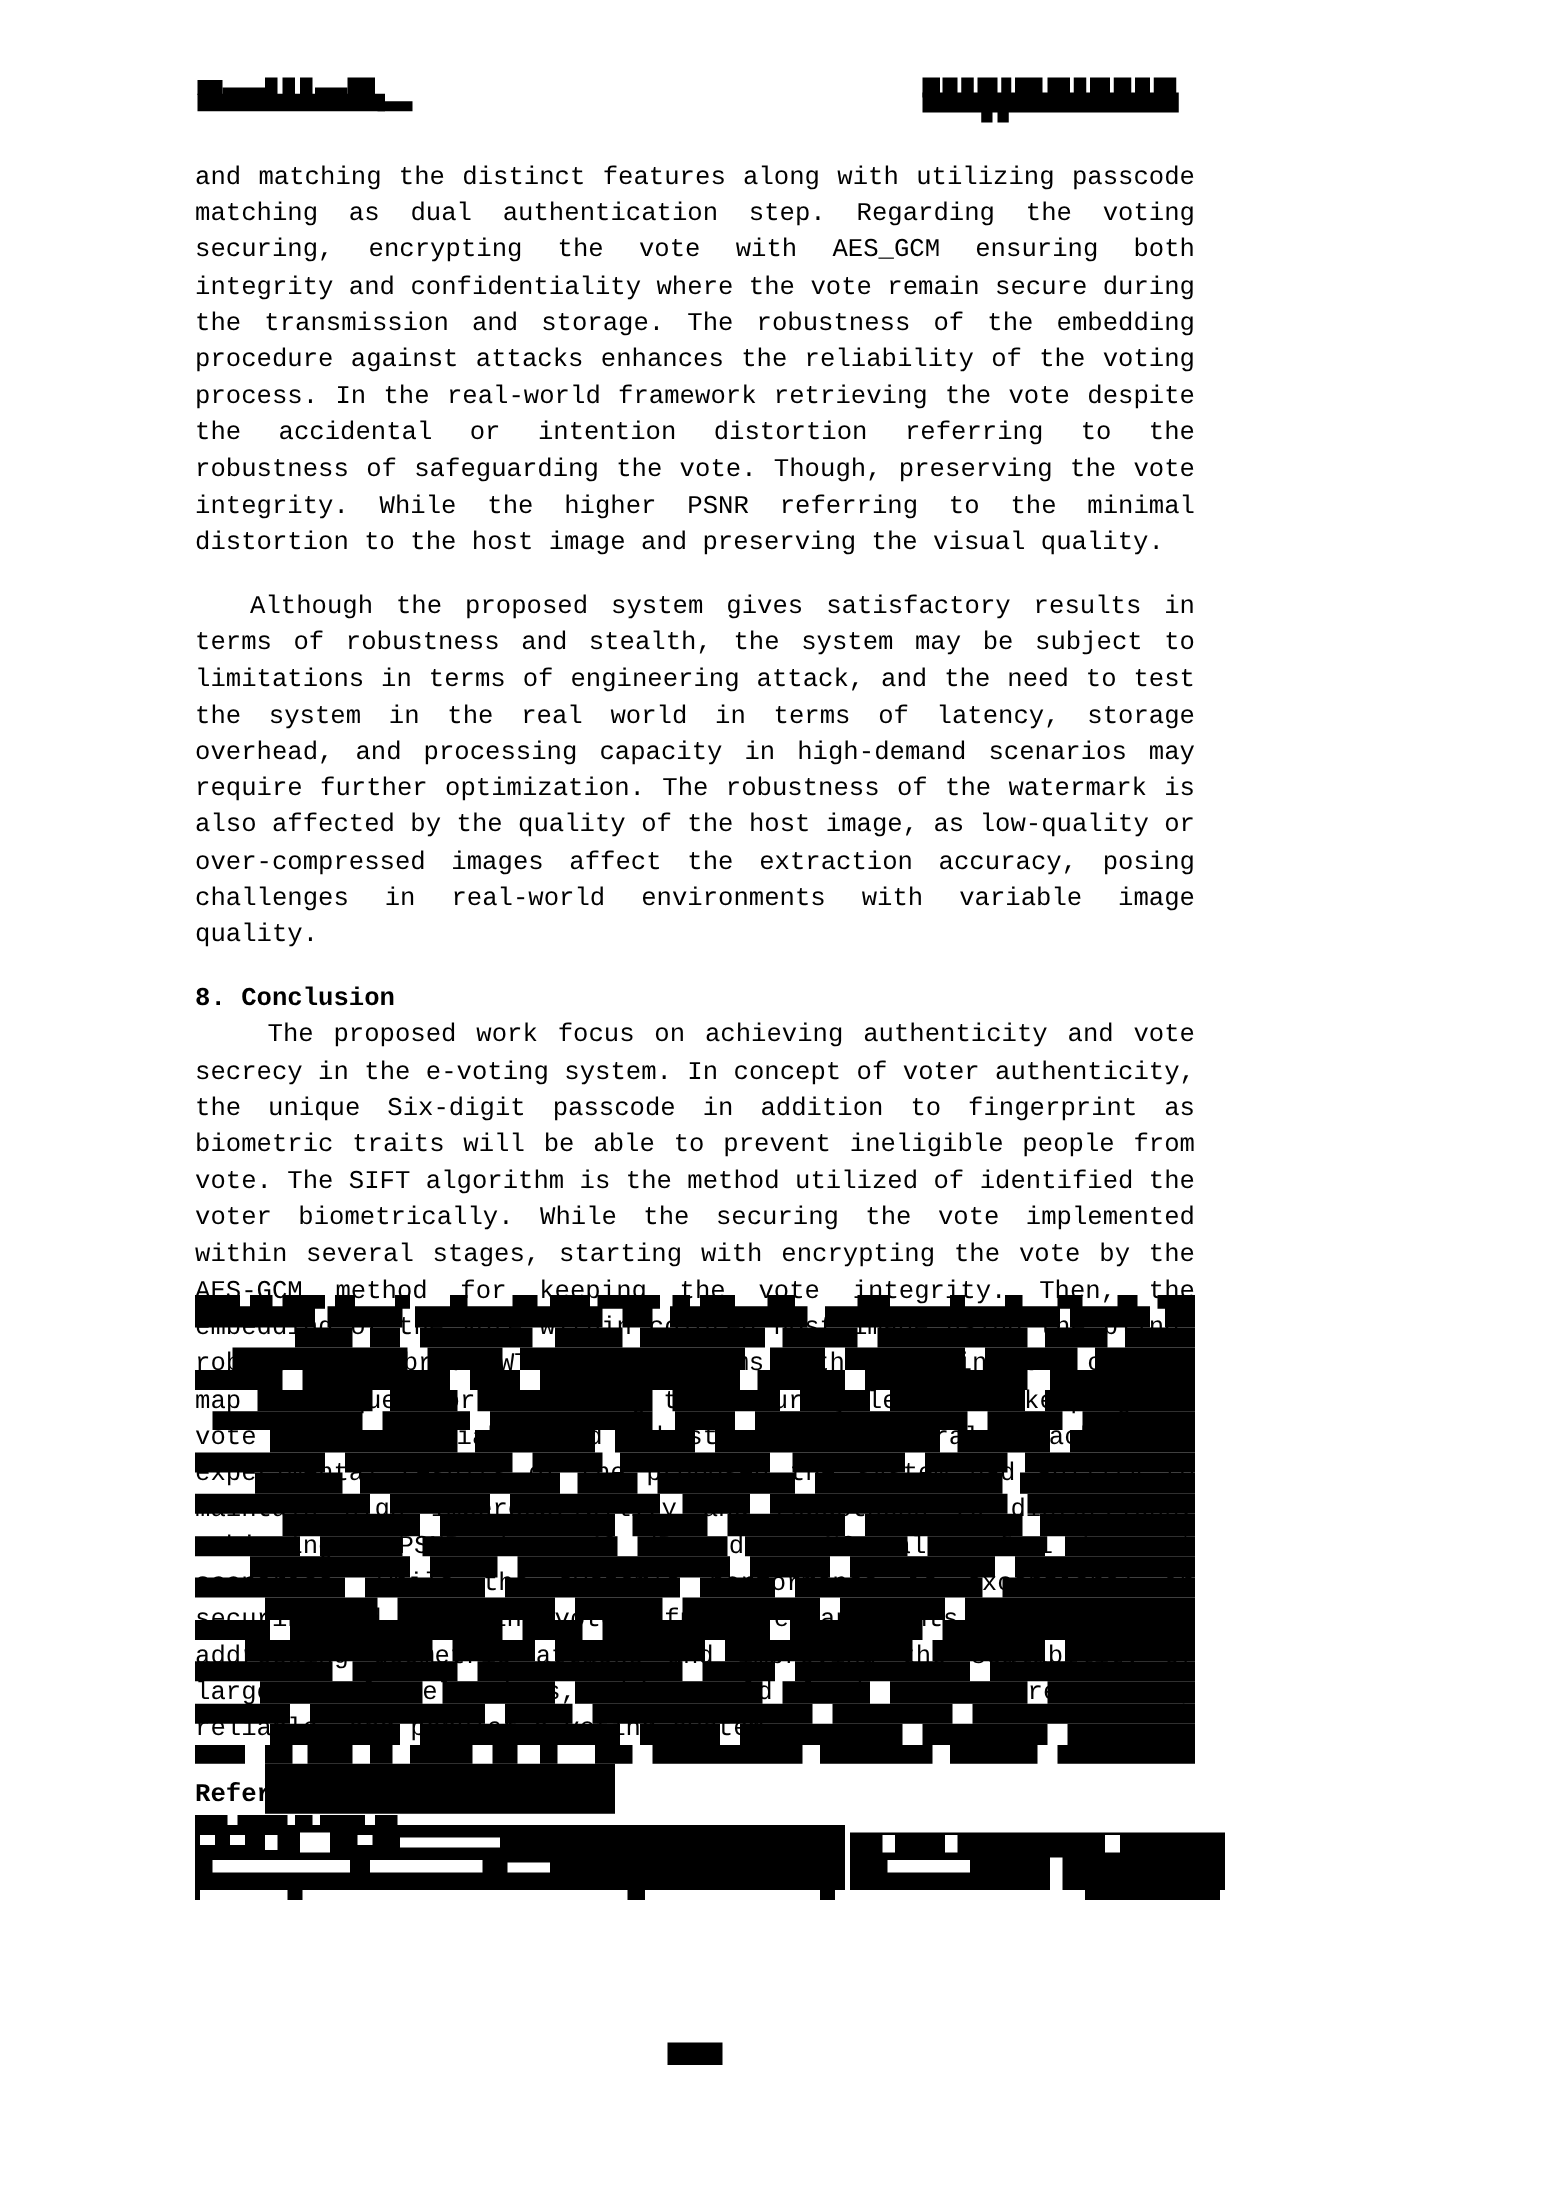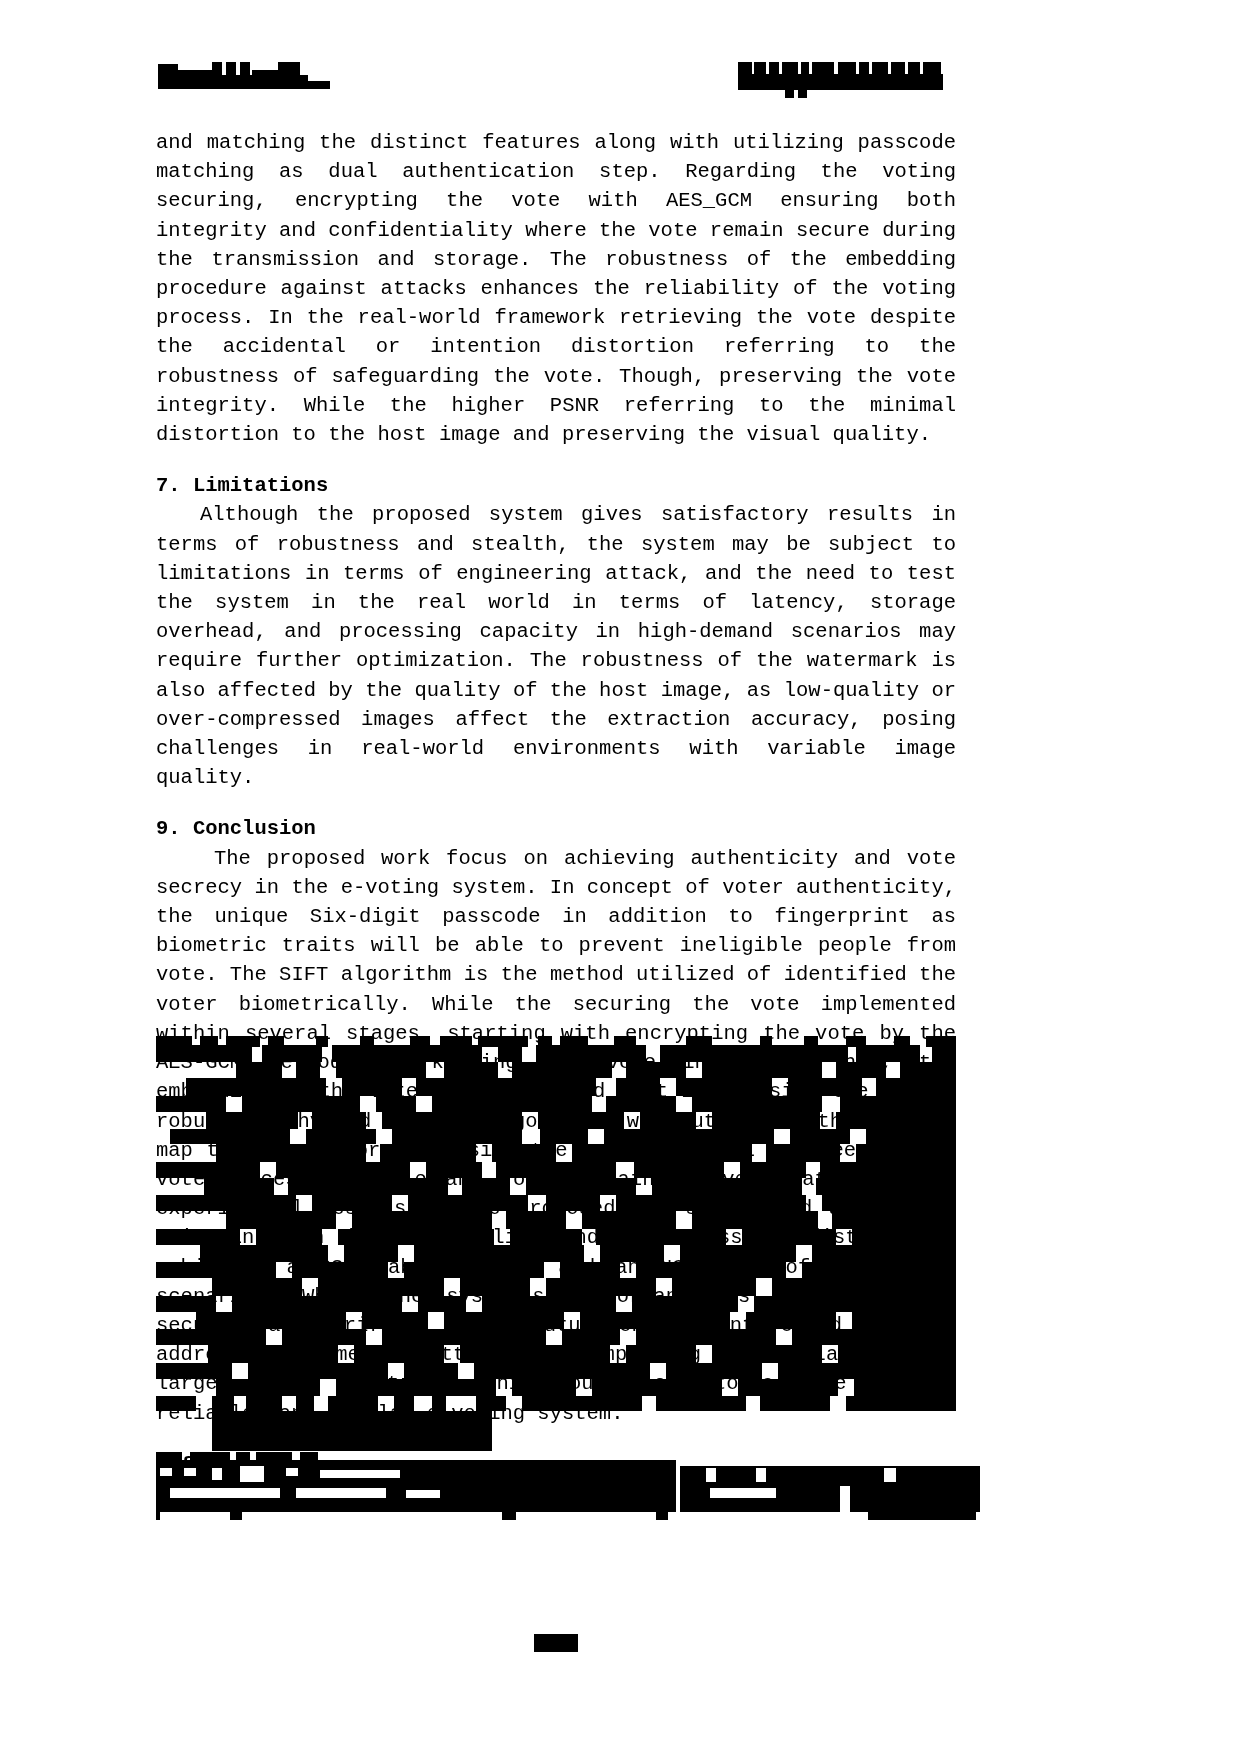--- a/index.html
+++ b/index.html
@@ -153,27 +153,26 @@
       <span class="redact" style="left:798px; top:36px;  width:9px;  height:10px;"></span>
     </div>
   </div>
 
   <div class="content">
 
     <p class="body">and matching the distinct features along with utilizing passcode matching as dual authentication step. Regarding the voting securing, encrypting the vote with AES_GCM ensuring both integrity and confidentiality where the vote remain secure during the transmission and storage. The robustness of the embedding procedure against attacks enhances the reliability of the voting process. In the real-world framework retrieving the vote despite the accidental or intention distortion referring to the robustness of safeguarding the vote. Though, preserving the vote integrity. While the higher PSNR referring to the minimal distortion to the host image and preserving the visual quality.</p>
 
     <div class="gap-before-head"></div>
 
-    <h2 class="section">7. Limitations</h2>
 
     <p class="body indent">Although the proposed system gives satisfactory results in terms of robustness and stealth, the system may be subject to limitations in terms of engineering attack, and the need to test the system in the real world in terms of latency, storage overhead, and processing capacity in high-demand scenarios may require further optimization. The robustness of the watermark is also affected by the quality of the host image, as low-quality or over-compressed images affect the extraction accuracy, posing challenges in real-world environments with variable image quality.</p>
 
     <div class="gap-before-head"></div>
 
-    <h2 class="section">9. Conclusion</h2>
+    <h2 class="section">8. Conclusion</h2>
 
     <p class="body indent-wide">The proposed work focus on achieving authenticity and vote secrecy in the e-voting system. In concept of voter authenticity, the unique Six-digit passcode in addition to fingerprint as biometric traits will be able to prevent ineligible people from vote. The SIFT algorithm is the method utilized of identified the voter biometrically.  While the securing the vote implemented within several stages, starting with encrypting the vote by the AES-GCM method for keeping the vote integrity. Then, the embedding of the vote within colored host image using the blind, robust and hybrid DWT-DCT algorithms with utilizing the chaotic map techniques for increasing the security level and keeping the vote process reliable and robust against several attacks. The experimental results of the proposed the system had    ability to maintain high imperceptibility and robustness to distortions, achieving a PSNR above 40 dB and an NC value of 1 in most scenarios. While the system's performance is exceptional in securing and verifying votes, future enhancements could focus on addressing geometric attacks and improving the scalability of large- scale elections, this would lead to a more secure, reliable, and popular e-voting system.</p>
 
     <div class="gap-para"></div>
 
     <h2 class="refs">References</h2>
   </div>
 
   <div class="refs-block">
 

